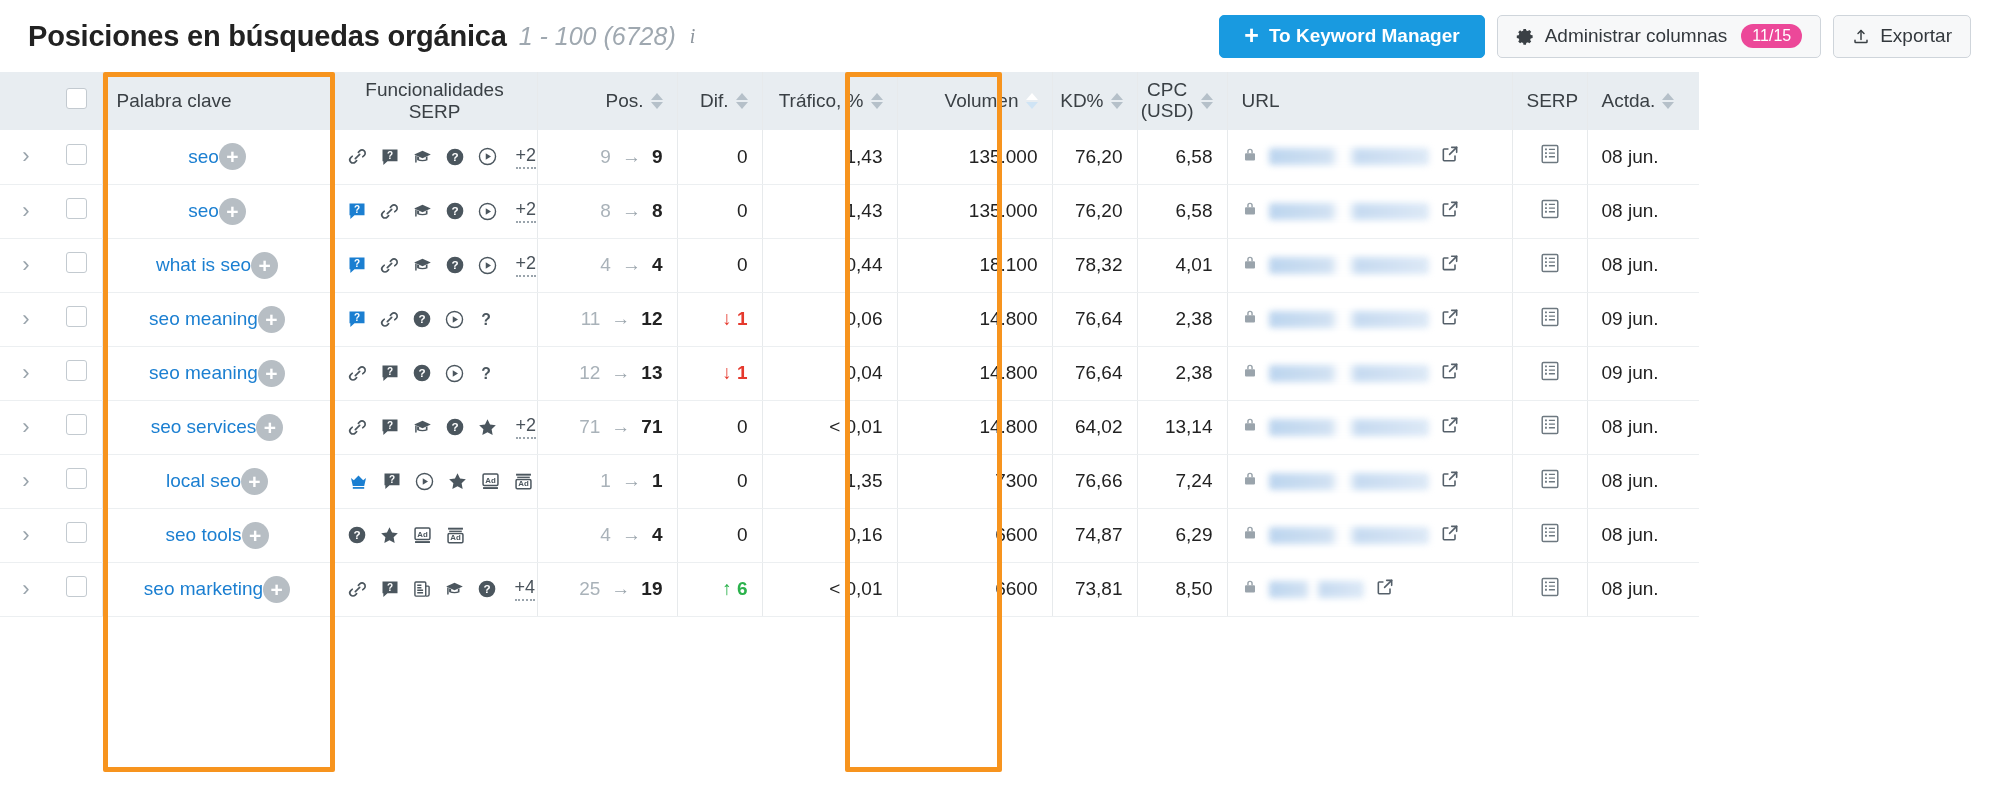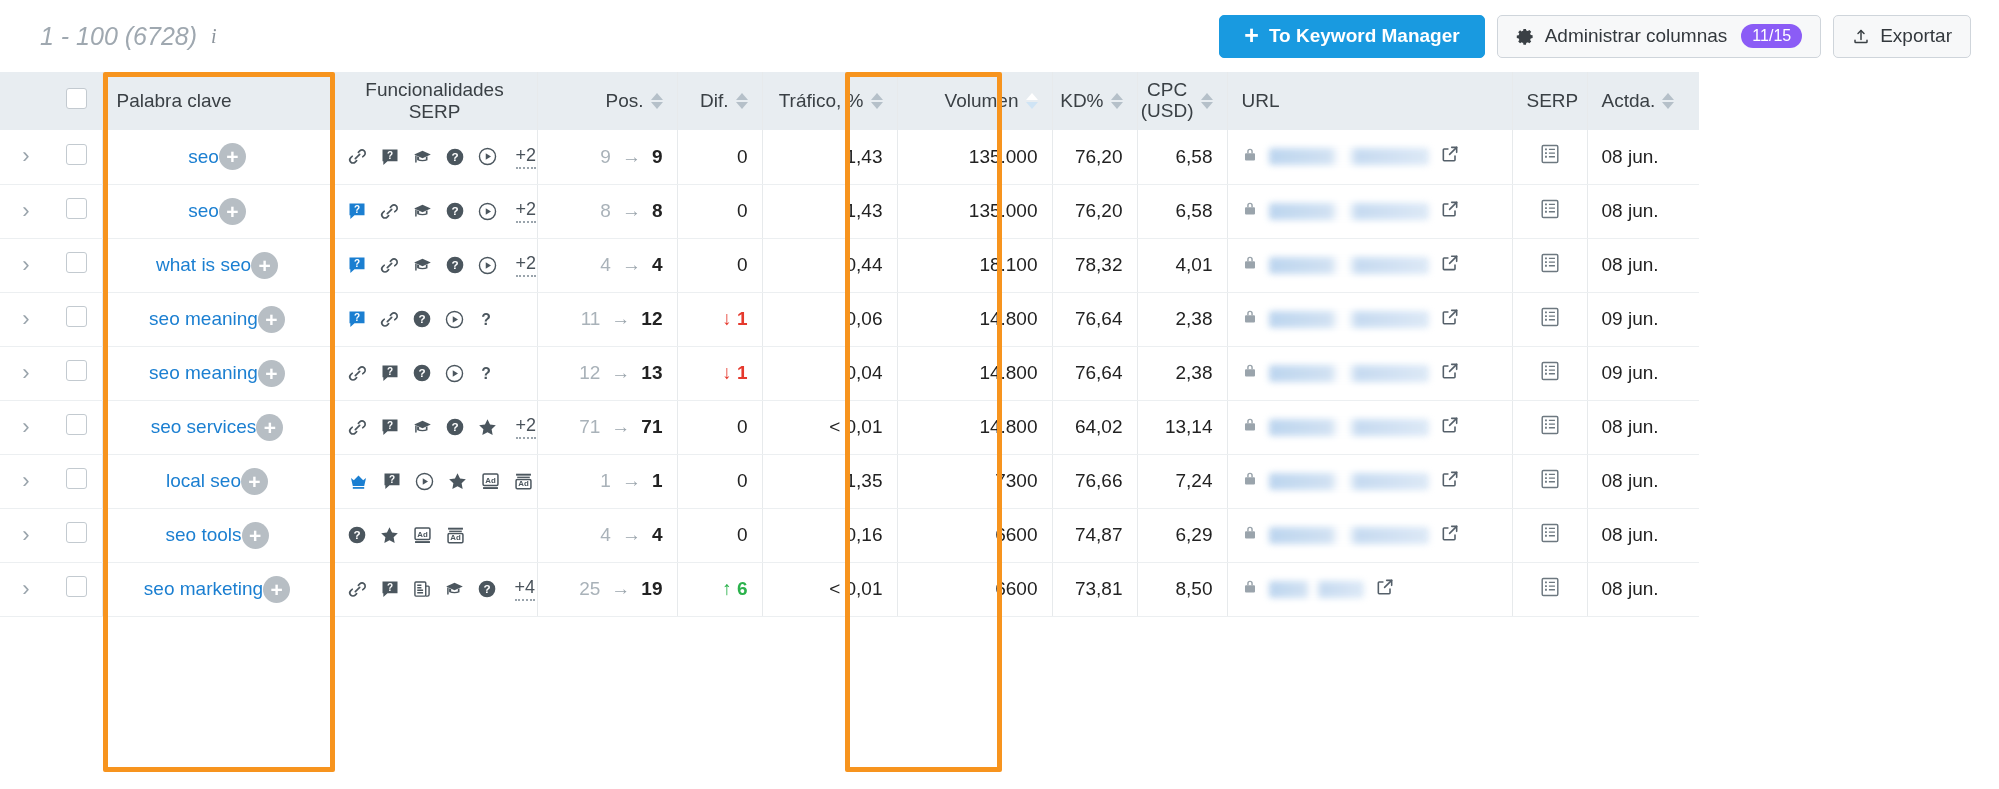--- a/index.html
+++ b/index.html
@@ -36,21 +36,21 @@
     font-size: 19px; white-space: nowrap; cursor: pointer;
     border: 1px solid #cfd5db; background: #f7f8f9; color: #33383d;
   }
   .btn + .btn { margin-left: 12px; }
   .btn-primary {
     background: #199ae0; border-color: #199ae0; color: #ffffff;
     font-weight: bold; padding: 0 24px;
   }
   .btn .plus { font-size: 25px; font-weight: bold; line-height: 1; margin-top: -2px; }
   .badge-count {
-    background: #8b5cf6; color: #ffffff; border-radius: 12px;
+    background: #ec4899; color: #ffffff; border-radius: 12px;
     font-size: 16px; padding: 3px 11px; margin-left: 4px; font-weight: normal;
   }
   .gear-ic { width: 19px; height: 19px; display: inline-block; }
   .exp-ic { width: 18px; height: 19px; display: inline-block; }
 
   
   table.grid { border-collapse: collapse; width: 1689px; table-layout: fixed; }
   table.grid th, table.grid td {
     border-left: 1px solid #e7eaec;
     font-size: 19px; color: #222222;
@@ -122,20 +122,21 @@
     position: absolute; border: 5px solid #f7941e; pointer-events: none;
     border-radius: 2px;
   }
 </style>
 </head>
 <body>
 
 <div class="page">
 
   <div class="hdr">
+    <span class="hdr-title">Posiciones en búsquedas orgánica</span>
     <span class="hdr-range">1 - 100 (6728)</span>
     <span class="hdr-info">i</span>
 
     <span class="hdr-spacer"></span>
 
     <div class="btn btn-primary">
       <span class="plus">+</span>
       <span>To Keyword Manager</span>
     </div>
 

